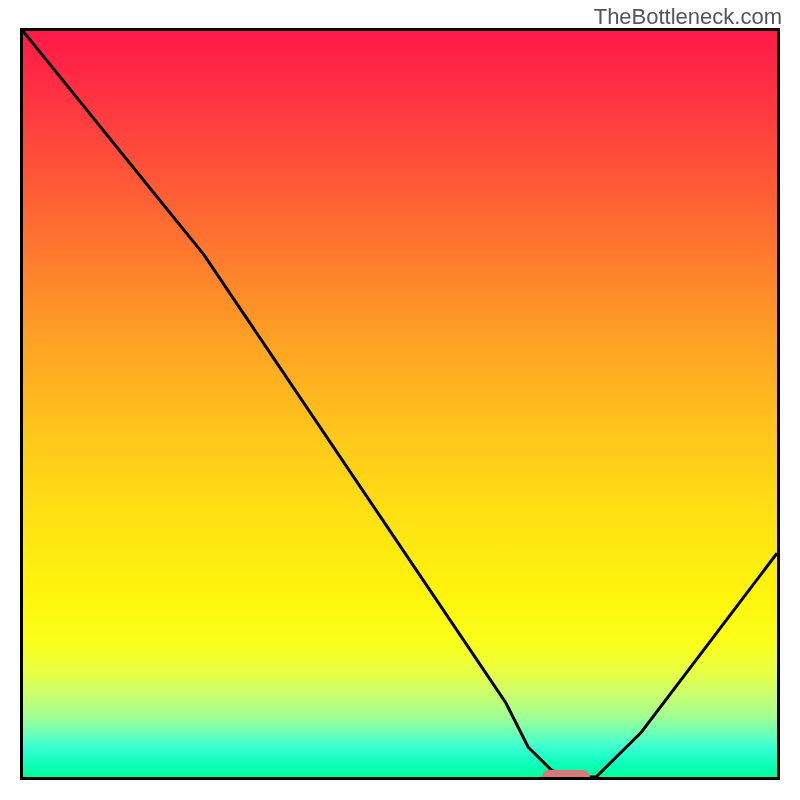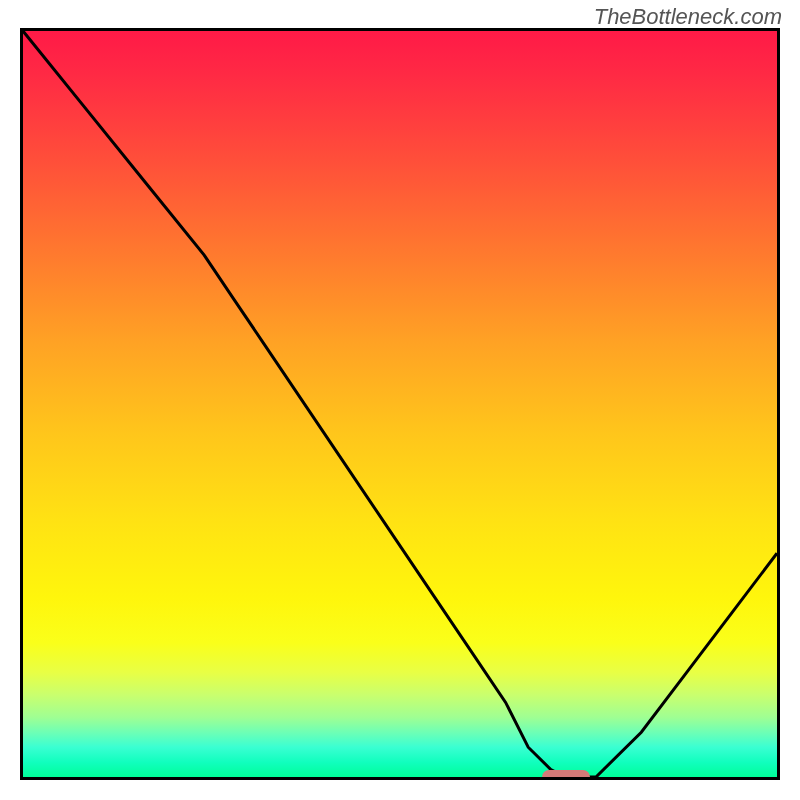--- a/index.html
+++ b/index.html
@@ -7,21 +7,20 @@
     padding: 0;
     width: 800px;
     height: 800px;
     background: #ffffff;
     font-family: Arial, Helvetica, sans-serif;
   }
   .chart-container {
     position: relative;
     width: 800px;
     height: 800px;
-    font-style: italic;
   }
   .watermark {
     position: absolute;
     top: 4px;
     right: 18px;
     font-size: 22px;
     color: #555555;
     font-family: Arial, sans-serif;
     letter-spacing: 0px;
   }

